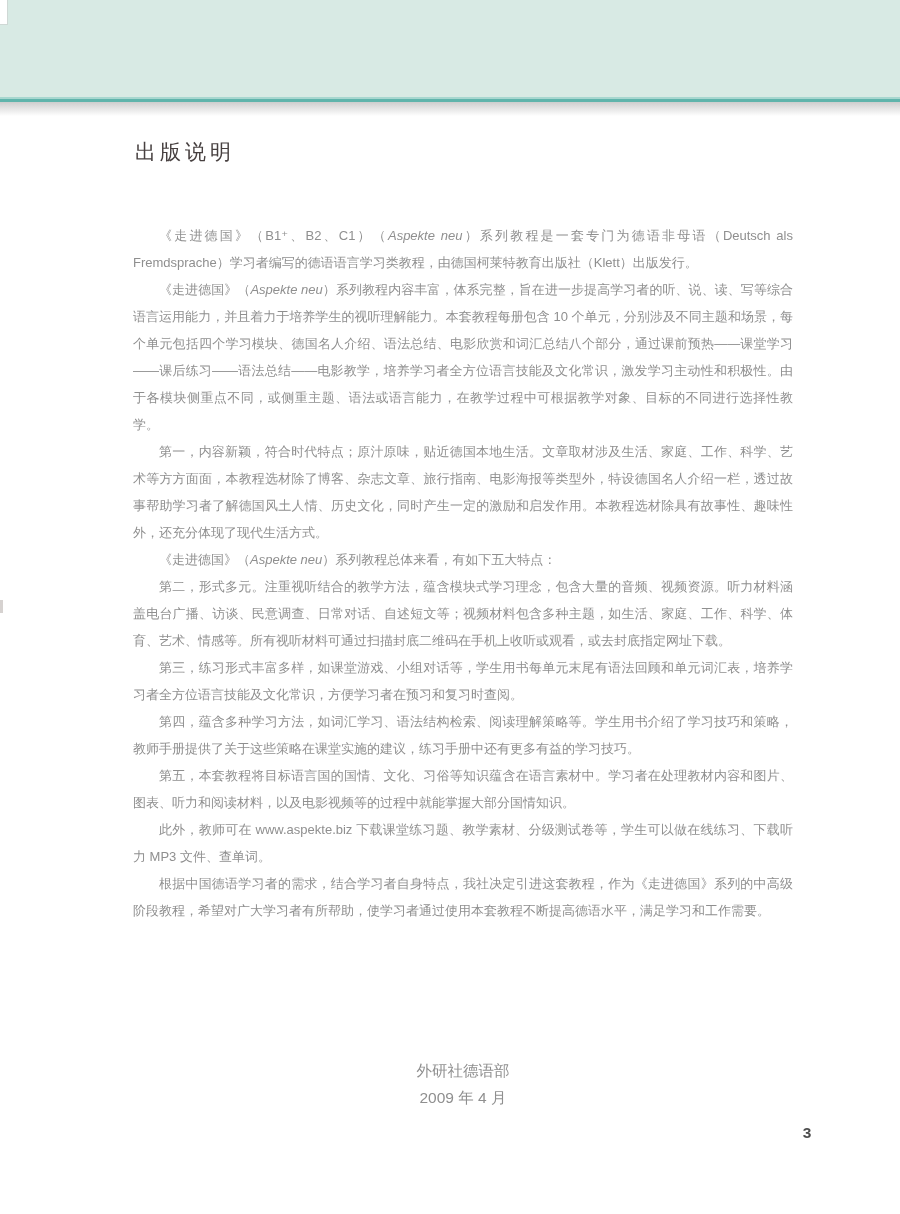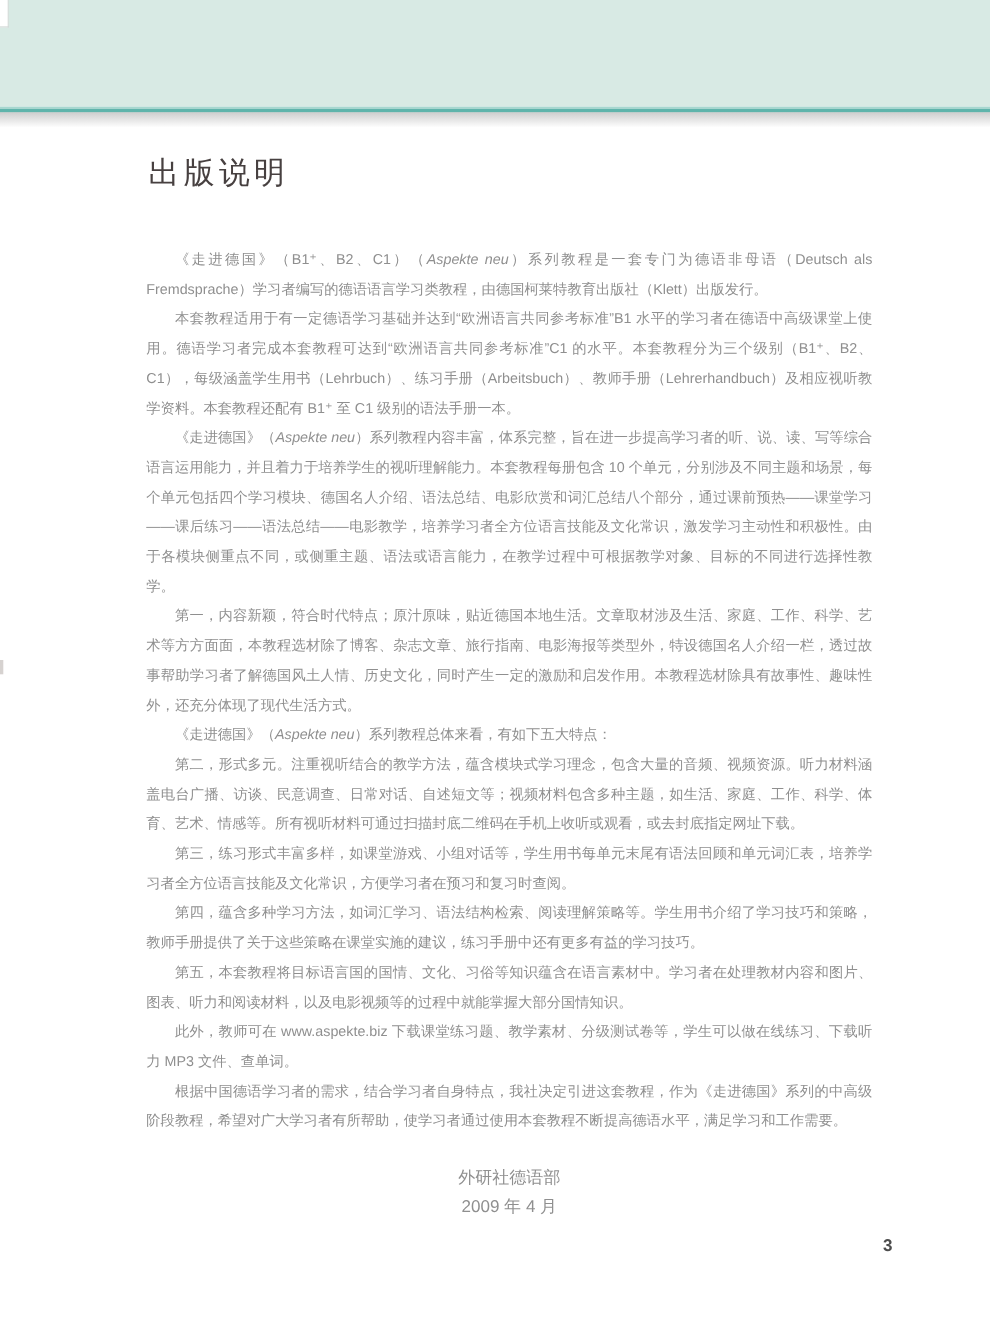--- a/index.html
+++ b/index.html
@@ -28,21 +28,21 @@
   .corner-notch{
     position:absolute;left:0;top:0;width:7px;height:24px;background:#ffffff;
     border-right:1px solid #cfd8d5;border-bottom:1px solid #cfd8d5;
   }
   .edge-artifact{
     position:absolute;left:0;top:600px;width:3px;height:13px;background:#d6d2d0;
   }
   
   .page-title{
     position:absolute;left:135px;top:138px;
-    font-size:28px;font-weight:500;letter-spacing:4px;color:#474040;
+    font-size:21px;font-weight:500;letter-spacing:4px;color:#474040;
     margin:0;
   }
   
   .body-text{
     position:absolute;left:133px;top:222px;width:660px;
     font-size:13px;line-height:27px;color:#8f8f8f;
     text-align:justify;
   }
   .body-text p{margin:0;text-indent:2em;}
   .body-text i{font-style:italic;}
@@ -65,21 +65,20 @@
 <div class="band-line-light"></div>
 <div class="band-line-dark"></div>
 <div class="band-shadow"></div>
 <div class="corner-notch"></div>
 <div class="edge-artifact"></div>
 
 <h1 class="page-title">出版说明</h1>
 
 <div class="body-text">
     <p>《走进德国》（B1⁺、B2、C1）（<i>Aspekte neu</i>）系列教程是一套专门为德语非母语（Deutsch als Fremdsprache）学习者编写的德语语言学习类教程，由德国柯莱特教育出版社（Klett）出版发行。</p>
-    <p>本套教程适用于有一定德语学习基础并达到“欧洲语言共同参考标准”B1 水平的学习者在德语中高级课堂上使用。德语学习者完成本套教程可达到“欧洲语言共同参考标准”C1 的水平。本套教程分为三个级别（B1⁺、B2、C1），每级涵盖学生用书（Lehrbuch）、练习手册（Arbeitsbuch）、教师手册（Lehrerhandbuch）及相应视听教学资料。本套教程还配有 B1⁺ 至 C1 级别的语法手册一本。</p>
     <p>《走进德国》（<i>Aspekte neu</i>）系列教程内容丰富，体系完整，旨在进一步提高学习者的听、说、读、写等综合语言运用能力，并且着力于培养学生的视听理解能力。本套教程每册包含 10 个单元，分别涉及不同主题和场景，每个单元包括四个学习模块、德国名人介绍、语法总结、电影欣赏和词汇总结八个部分，通过课前预热——课堂学习——课后练习——语法总结——电影教学，培养学习者全方位语言技能及文化常识，激发学习主动性和积极性。由于各模块侧重点不同，或侧重主题、语法或语言能力，在教学过程中可根据教学对象、目标的不同进行选择性教学。</p>
     <p>第一，内容新颖，符合时代特点；原汁原味，贴近德国本地生活。文章取材涉及生活、家庭、工作、科学、艺术等方方面面，本教程选材除了博客、杂志文章、旅行指南、电影海报等类型外，特设德国名人介绍一栏，透过故事帮助学习者了解德国风土人情、历史文化，同时产生一定的激励和启发作用。本教程选材除具有故事性、趣味性外，还充分体现了现代生活方式。</p>
     <p>《走进德国》（<i>Aspekte neu</i>）系列教程总体来看，有如下五大特点：</p>
     <p>第二，形式多元。注重视听结合的教学方法，蕴含模块式学习理念，包含大量的音频、视频资源。听力材料涵盖电台广播、访谈、民意调查、日常对话、自述短文等；视频材料包含多种主题，如生活、家庭、工作、科学、体育、艺术、情感等。所有视听材料可通过扫描封底二维码在手机上收听或观看，或去封底指定网址下载。</p>
     <p>第三，练习形式丰富多样，如课堂游戏、小组对话等，学生用书每单元末尾有语法回顾和单元词汇表，培养学习者全方位语言技能及文化常识，方便学习者在预习和复习时查阅。</p>
     <p>第四，蕴含多种学习方法，如词汇学习、语法结构检索、阅读理解策略等。学生用书介绍了学习技巧和策略，教师手册提供了关于这些策略在课堂实施的建议，练习手册中还有更多有益的学习技巧。</p>
     <p>第五，本套教程将目标语言国的国情、文化、习俗等知识蕴含在语言素材中。学习者在处理教材内容和图片、图表、听力和阅读材料，以及电影视频等的过程中就能掌握大部分国情知识。</p>
     <p>此外，教师可在 www.aspekte.biz 下载课堂练习题、教学素材、分级测试卷等，学生可以做在线练习、下载听力 MP3 文件、查单词。</p>
     <p>根据中国德语学习者的需求，结合学习者自身特点，我社决定引进这套教程，作为《走进德国》系列的中高级阶段教程，希望对广大学习者有所帮助，使学习者通过使用本套教程不断提高德语水平，满足学习和工作需要。</p>
   </div>

